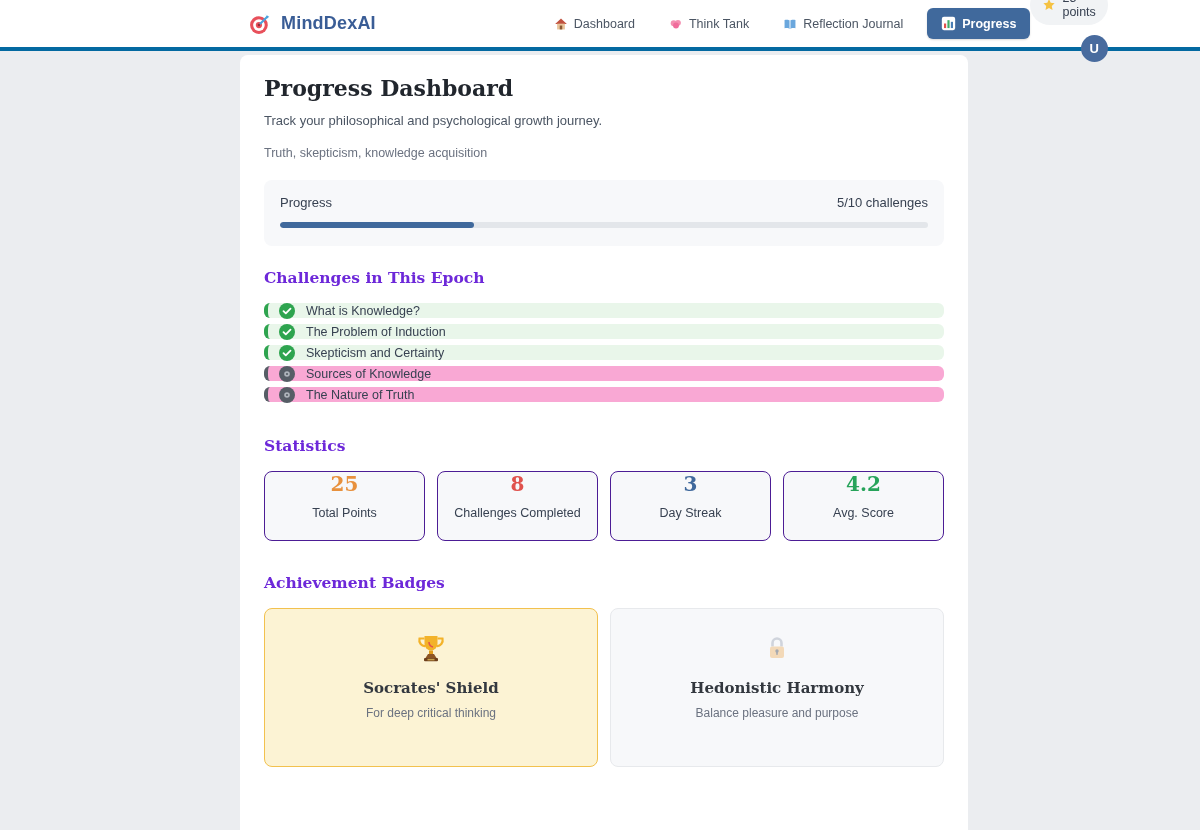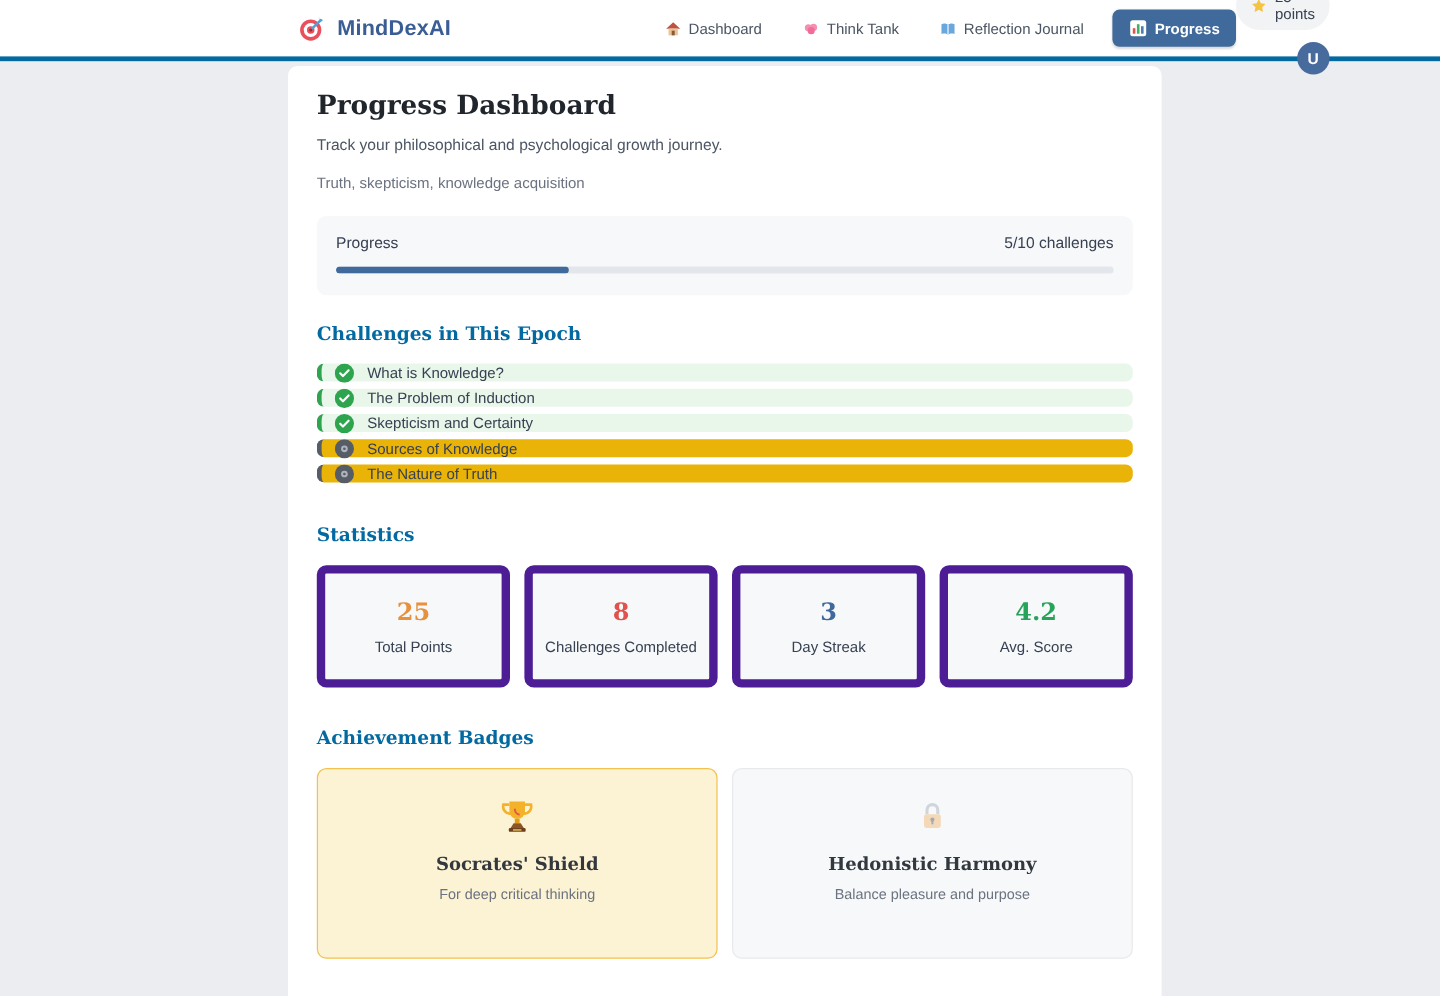--- a/index.html
+++ b/index.html
@@ -52,40 +52,40 @@
   }
   .epoch-desc { font-size:12.5px; color:#6b7280; margin-bottom:20px; }
   
   .progress-card { background:#f7f8fa; border-radius:8px; padding:15px 16px 18px; margin-bottom:22px; }
   .progress-row { display:flex; justify-content:space-between; font-size:13px; color:#374151; margin-bottom:12px; }
   .progress-track { height:6px; background:#e3e6ea; border-radius:999px; overflow:hidden; }
   .progress-fill { height:100%; background:#40699c; border-radius:999px; }
   
   h3.section-heading {
     font-family:"DejaVu Serif","Liberation Serif",serif;
-    font-size:15.5px; color:#0369a1; margin-bottom:16px;
+    font-size:15.5px; color:#6d28d9; margin-bottom:16px;
   }
   
   .challenge-list { margin-bottom:34px; }
   .challenge-item {
     display:flex; align-items:center; gap:11px; height:15px; padding:0 12px 0 11px;
     border-radius:6px; margin-bottom:6px; cursor:pointer;
   }
   .challenge-item.completed { background:#e9f6ea; border-left:4px solid #2ea44f; }
-  .challenge-item.pending  { background:#eab308; border-left:4px solid #565d66; }
+  .challenge-item.pending  { background:#f9a8d4; border-left:4px solid #565d66; }
   .challenge-title { font-size:12.5px; color:#374151; }
   .status-icon { width:16px; height:16px; display:flex; }
   .challenge-item .icon-check, .challenge-item .icon-pending { display:none; }
   .challenge-item.completed .icon-check { display:block; }
   .challenge-item.pending .icon-pending { display:block; }
   
   .stats-row { display:flex; gap:12px; margin-bottom:32px; }
   .stat-card {
-    flex:1; background:#f7f8fa; border:7px solid #4c1d95; border-radius:8px;
-    padding:20px 8px 20px; text-align:center;
+    flex:1; background:#f7f8fa; border:1px solid #4c1d95; border-radius:8px;
+    padding:0 8px 20px; text-align:center;
   }
   .stat-value {
     font-family:"DejaVu Serif","Liberation Serif",serif;
     font-size:20px; font-weight:bold; margin-bottom:10px;
   }
   .stat-label { font-size:12.5px; color:#374151; }
   
   .badge-row { display:flex; gap:12px; }
   .badge-card {
     flex:1; border-radius:8px; padding:20px 16px 18px; text-align:center; min-height:159px;

